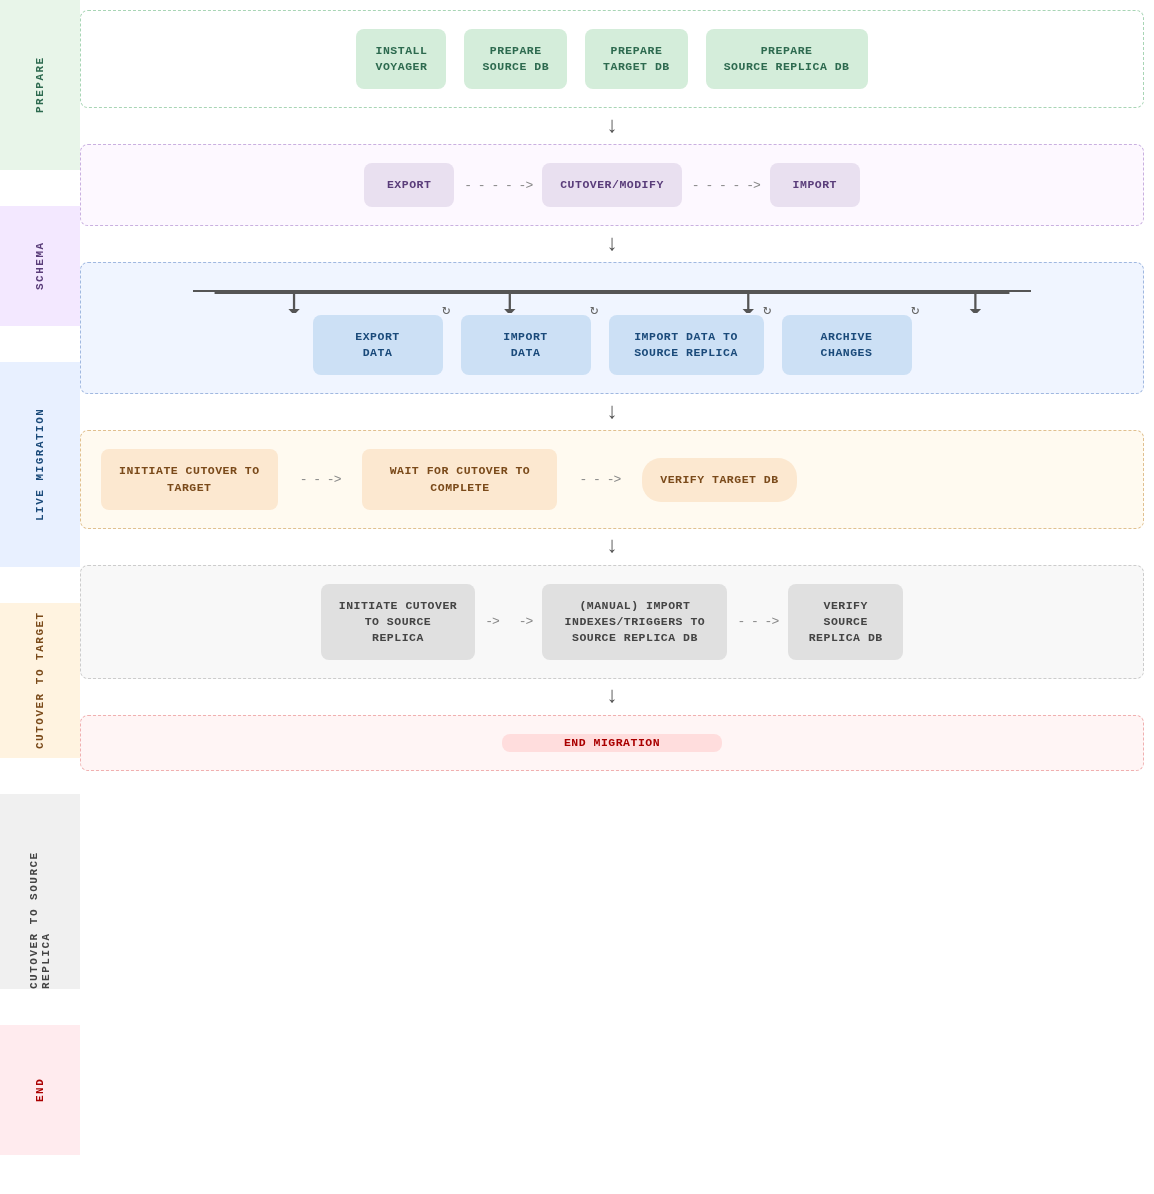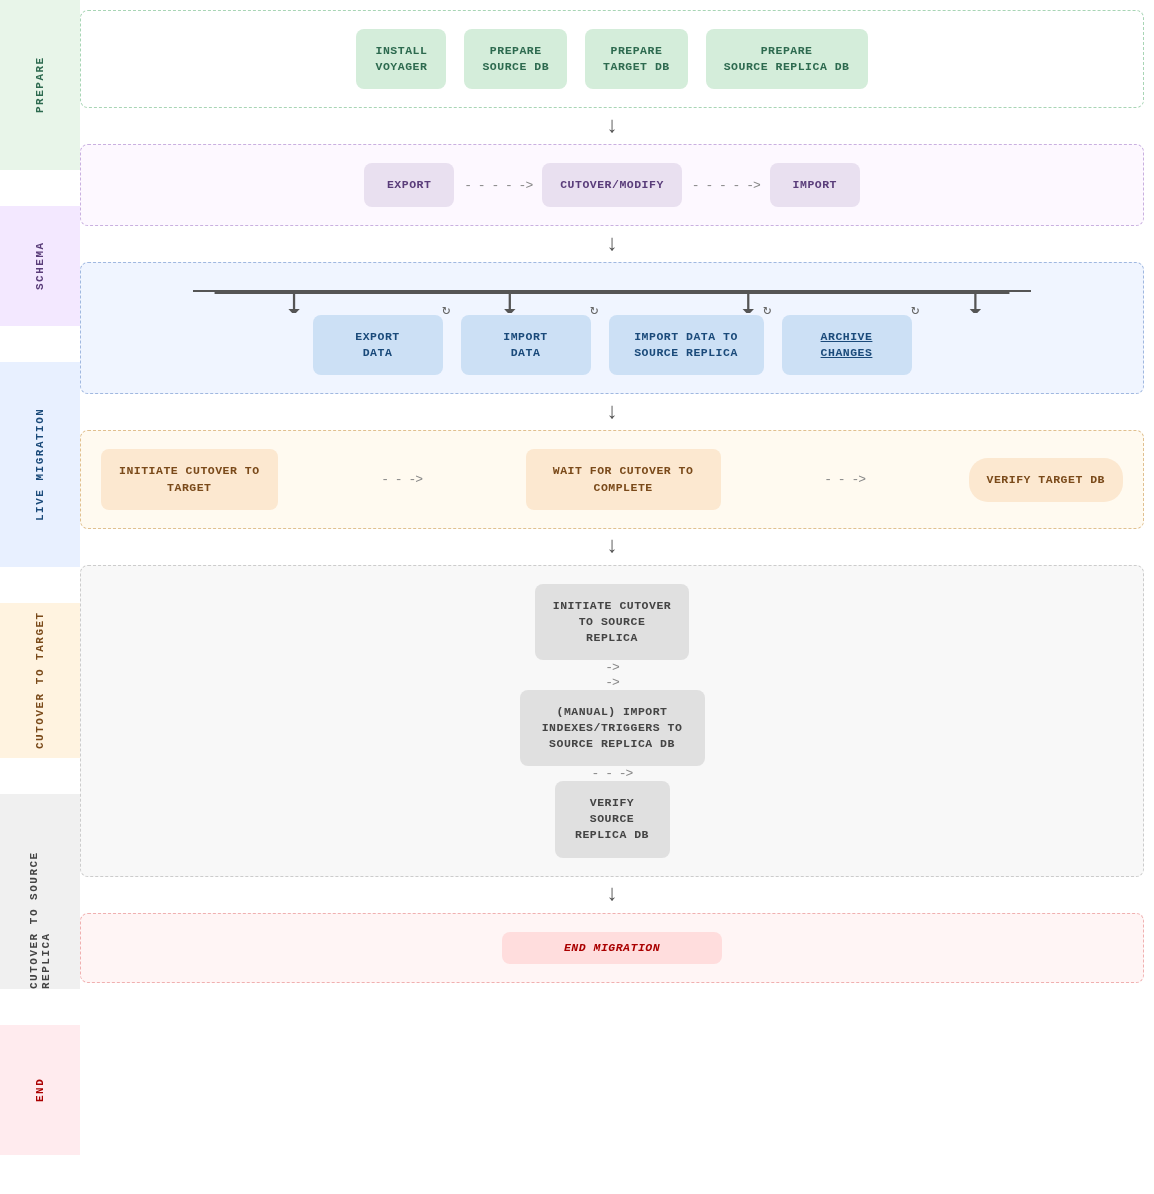--- a/index.html
+++ b/index.html
@@ -149,30 +149,29 @@
       color: #666;
     }
     
     .cutover-target-section {
       background: #fffaf0;
     }
     .cutover-target-flow {
       display: flex;
       flex-direction: row;
       align-items: center;
-      justify-content: space-between;
+      justify-content: flex-start;
       gap: 12px;
     }
     
     .cutover-replica-section {
       background: #f8f8f8;
     }
     .cutover-replica-flow {
       display: flex;
-      flex-direction: column;
       align-items: center;
       justify-content: center;
       gap: 0;
     }
     
     .end-section {
       background: #fff5f5;
     }
     .end-flow {
       display: flex;
@@ -268,21 +267,21 @@
           <div class="box-with-loop">
             <span class="loop-icon">↻</span>
             <div class="box box-blue" style="min-width:130px;">IMPORT<br>DATA</div>
           </div>
           <div class="box-with-loop">
             <span class="loop-icon">↻</span>
             <div class="box box-blue" style="min-width:155px;">IMPORT DATA TO<br>SOURCE REPLICA</div>
           </div>
           <div class="box-with-loop">
             <span class="loop-icon">↻</span>
-            <div class="box box-blue" style="min-width:130px;text-decoration:underline;">ARCHIVE<br>CHANGES</div>
+            <div class="box box-blue" style="min-width:130px;">ARCHIVE<br>CHANGES</div>
           </div>
         </div>
       </div>
     </div>
 
     <div class="arrow-down">↓</div>
 
     <div class="section cutover-target-section" style="border-color:#e0c090;">
       <div class="cutover-target-flow">
         <div class="box box-peach" style="min-width:175px;">INITIATE CUTOVER TO<br>TARGET</div>
@@ -303,18 +302,18 @@
         <div class="box box-gray" style="min-width:185px;">(MANUAL) IMPORT<br>INDEXES/TRIGGERS TO<br>SOURCE REPLICA DB</div>
         <div class="dashed-arrow">- - -&gt;</div>
         <div class="box box-gray" style="min-width:115px;">VERIFY<br>SOURCE<br>REPLICA DB</div>
       </div>
     </div>
 
     <div class="arrow-down">↓</div>
 
     <div class="section end-section" style="border-color:#f0b0b0;">
       <div class="end-flow">
-        <div class="box box-red" style="min-width:220px; padding: 8px 40px; font-style: italic;">END MIGRATION</div>
+        <div class="box box-red" style="min-width:220px; padding: 1px 40px;">END MIGRATION</div>
       </div>
     </div>
 
   </div>
 </div>
 
 </body></html>

